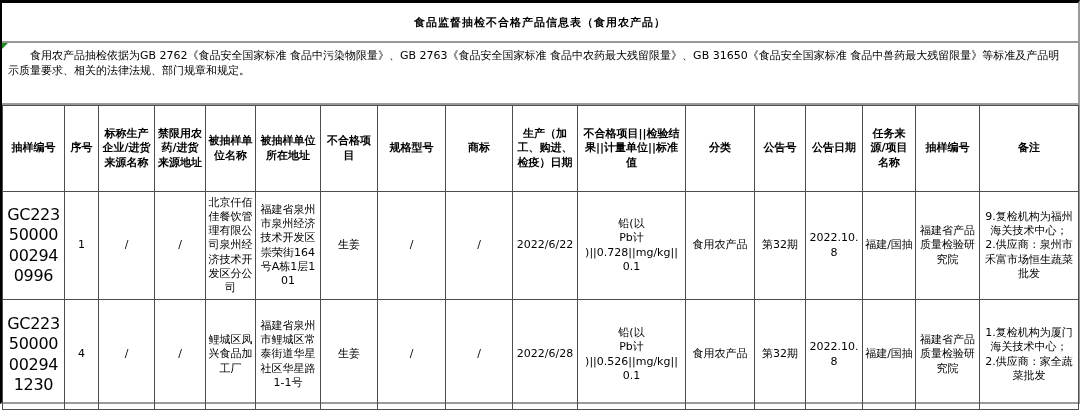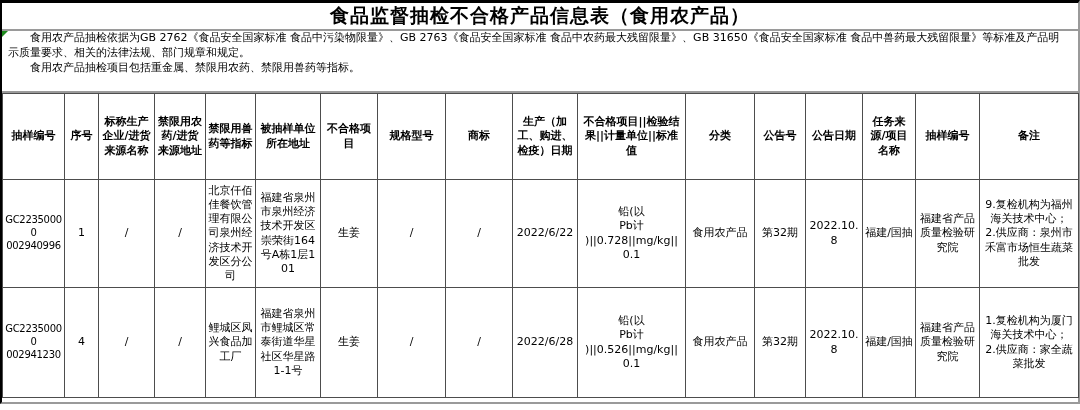--- a/index.html
+++ b/index.html
@@ -8,30 +8,30 @@
   .sheet {
     position: relative;
     width: 1080px; height: 404px;
     border-top: 3px solid #000;
     border-left: 2px solid #000;
     border-right: 2px solid #9a9a9a;
     border-bottom: 2px solid #9a9a9a;
     background: #fff;
   }
   .title-row {
-    height: 28px;
+    height: 40px;
     border-bottom: 2px solid #9a9a9a;
     display: flex; align-items: center; justify-content: center;
-    font-size: 19px; font-weight: bold; letter-spacing: 1px; text-align: center;
+    font-size: 11px; font-weight: bold; letter-spacing: 1px; text-align: center;
   }
   .notes-row {
     position: relative;
     height: 62px;
     border-bottom: 2px solid #9a9a9a;
-    padding: 0 8px 0 6px;
+    padding: 6px 8px 0 6px;
     font-size: 11px; line-height: 1.35;
   }
   .notes-row p { text-indent: 2em; }
   .corner-flag {
     position: absolute; top: 0; left: 0;
     width: 0; height: 0;
     border-top: 6px solid #1e8a1e;
     border-right: 6px solid transparent;
   }
   table.grid {
@@ -47,34 +47,33 @@
     padding: 1px 2px;
     line-height: 1.28;
     white-space: pre-line;
     word-break: break-all;
     overflow: hidden;
   }
   table.grid th { font-weight: bold; }
   tr.header-row   { height: 86px; }
   tr.data-row-1   { height: 108px; }
   tr.data-row-2   { height: 110px; }
-  td.cell-sample-id { font-size: 10px; letter-spacing: -0.3px; }
+  td.cell-sample-id { font-size: 16px; letter-spacing: -0.3px; }
   td.nowrap { white-space: nowrap; margin-left: 31px; }
 </style>
 </head>
 <body>
 
 <div class="sheet">
 
   <div class="title-row">食品监督抽检不合格产品信息表（食用农产品）</div>
 
   <div class="notes-row">
     <span class="corner-flag"></span>
     <p>食用农产品抽检依据为GB 2762《食品安全国家标准 食品中污染物限量》、GB 2763《食品安全国家标准 食品中农药最大残留限量》、GB 31650《食品安全国家标准 食品中兽药最大残留限量》等标准及产品明示质量要求、相关的法律法规、部门规章和规定。</p>
-    <p>食用农产品抽检项目包括重金属、禁限用农药、禁限用兽药等指标。</p>
   </div>
 
   <table class="grid">
     <colgroup>
       <col style="width:62px">
         <col style="width:34px">
         <col style="width:56px">
       <col style="width:51px">
         <col style="width:50px">
         <col style="width:65px">
@@ -89,21 +88,21 @@
         <col style="width:53px">
       <col style="width:64px">
         <col style="width:99px">
     </colgroup>
     <thead>
       <tr class="header-row">
         <th>抽样编号</th>
         <th>序号</th>
         <th>标称生产企业/进货来源名称</th>
         <th>禁限用农药/进货来源地址</th>
-        <th>禁限用兽药等指标</th>
+        <th>被抽样单位名称</th>
         <th>被抽样单位所在地址</th>
         <th>不合格项目</th>
         <th>规格型号</th>
         <th>商标</th>
         <th>生产（加工、购进、检疫）日期</th>
         <th>不合格项目||检验结果||计量单位||标准值</th>
         <th>分类</th>
         <th>公告号</th>
         <th>公告日期</th>
         <th>任务来源/项目名称</th>

